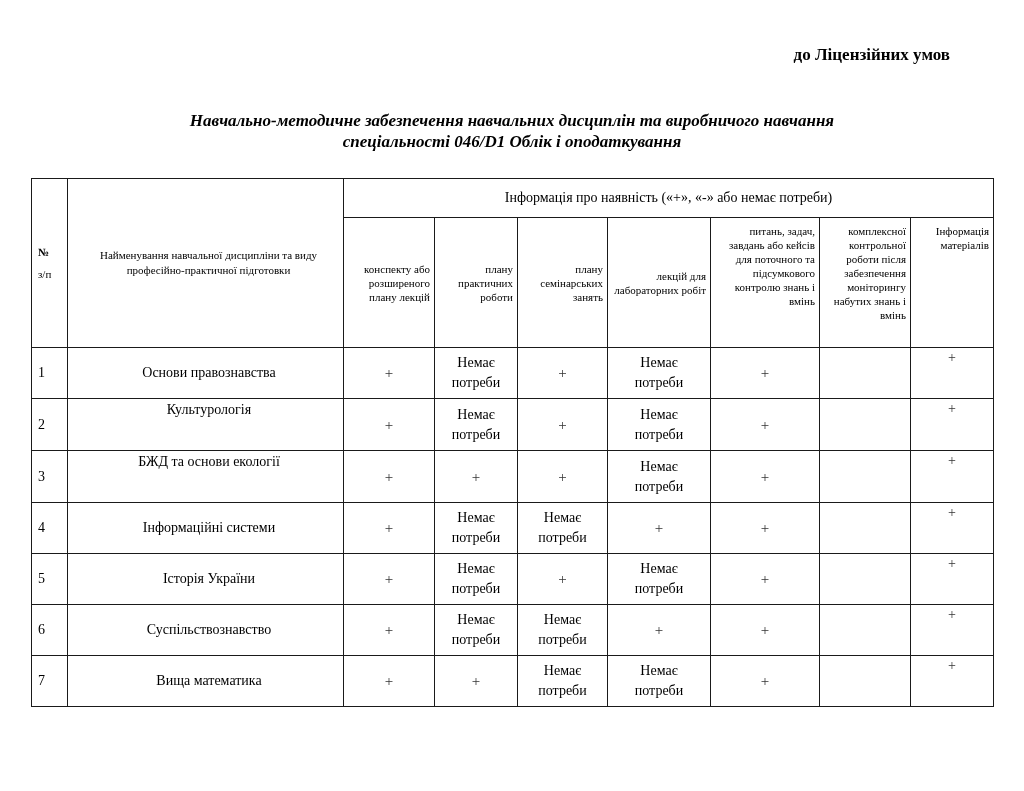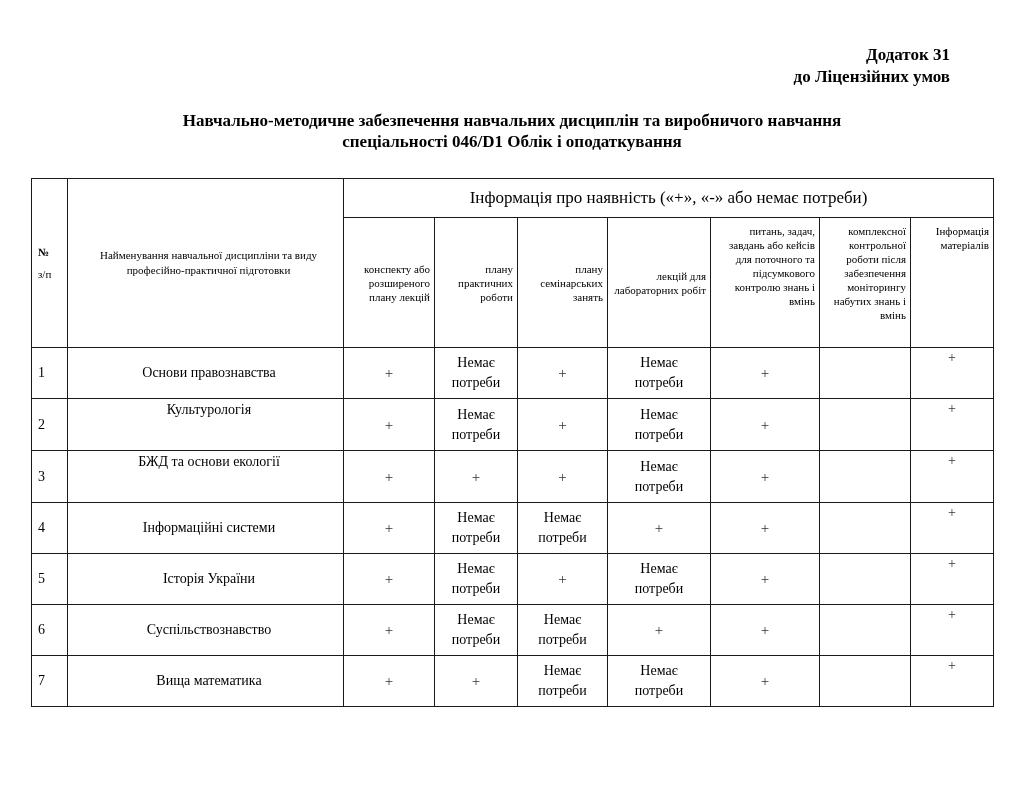--- a/index.html
+++ b/index.html
@@ -26,38 +26,39 @@
     }
     .title {
       position: absolute;
       left: 0;
       width: 1024px;
       top: 110px;
       text-align: center;
       font-weight: bold;
       font-size: 17px;
       line-height: 21px;
+      font-style: italic;
     }
     table.main {
       position: absolute;
       left: 31px;
       top: 178px;
       border-collapse: collapse;
       table-layout: fixed;
       width: 962px;
     }
     table.main td, table.main th {
       border: 1.5px solid #1a1a1a;
       padding: 0;
       font-weight: normal;
       vertical-align: middle;
     }
     .hdr-group {
       height: 38px;
-      font-size: 17px;
+      font-size: 14px;
       vertical-align: middle;
     }
     .hdr-num {
       font-size: 11px;
       text-align: left;
       padding-left: 6px !important;
       line-height: 22px;
     }
     .hdr-name {
       font-size: 11px;
@@ -106,21 +107,20 @@
       vertical-align: top !important;
       padding-top: 2px !important;
       font-size: 15px;
       color: #333;
     }
   </style>
 </head>
 <body>
 
 <div class="appendix">
-  <div>Додаток 31</div>
   <div>до Ліцензійних умов</div>
 </div>
 
 <div class="title">
   <div>Навчально-методичне забезпечення навчальних дисциплін та виробничого навчання</div>
   <div>спеціальності 046/D1 Облік і оподаткування</div>
 </div>
 
 <table class="main">
   <colgroup>

